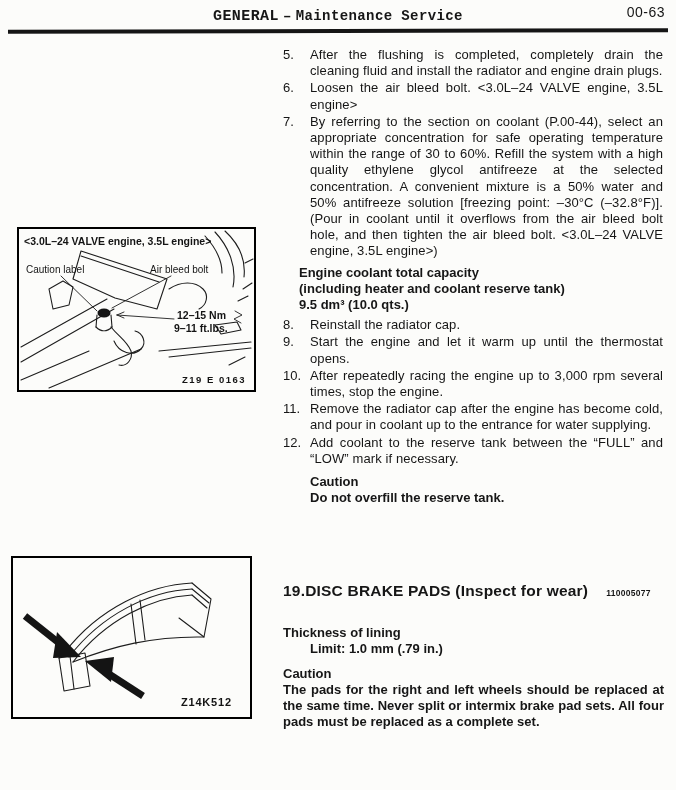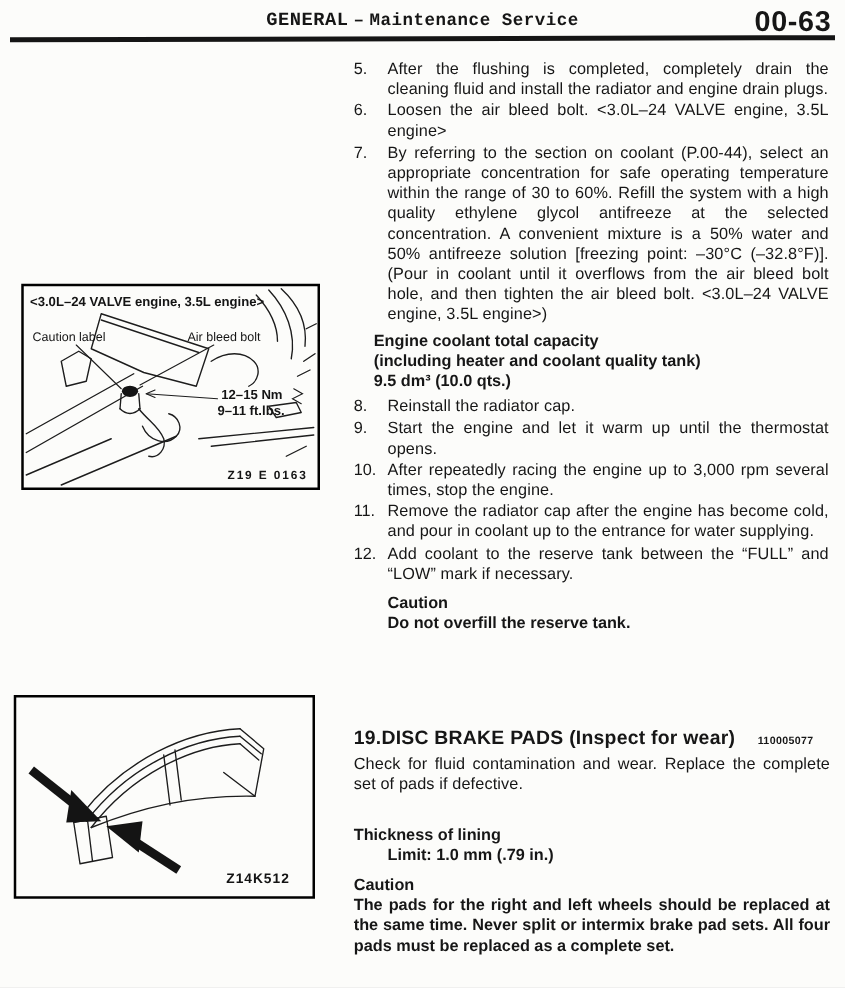--- a/index.html
+++ b/index.html
@@ -11,21 +11,21 @@
   }
   
   .hdr-title{
     position:absolute;top:7px;left:0;right:0;text-align:center;
     font-weight:700;letter-spacing:.4px;font-family:Liberation Mono, monospace;
   }
   .hdr-section{font-size:15px;}
   .hdr-dash{font-size:14px;padding:0 4px;}
   .hdr-sub{font-size:14px;}
   .hdr-pagenum{
-    position:absolute;top:4px;right:11px;font-size:23px;font-weight:700;letter-spacing:.5px;
+    position:absolute;top:4px;right:11px;font-size:14px;font-weight:400;letter-spacing:.5px;
   }
   .hdr-rule{
     position:absolute;top:29px;left:8px;width:660px;height:4px;background:#151515;
     transform:rotate(-.15deg);
   }
   
   .right-col{position:absolute;left:283px;top:47px;width:380px;font-size:13px;line-height:16.2px;}
   .step{display:flex;margin:0 0 1px 0;}
   .step-num{flex:none;width:27px;font-weight:400;}
   .step-txt{flex:1;text-align:justify;letter-spacing:.1px;}
@@ -75,21 +75,21 @@
       <span class="step-num">6.</span>
       <span class="step-txt">Loosen the air bleed bolt. &lt;3.0L–24 VALVE engine, 3.5L engine&gt;</span>
     </div>
     <div class="step">
       <span class="step-num">7.</span>
       <span class="step-txt">By referring to the section on coolant (P.00-44), select an appropriate concentration for safe operating temperature within the range of 30 to 60%. Refill the system with a high quality ethylene glycol antifreeze at the selected concentration. A convenient mixture is a 50% water and 50% antifreeze solution [freezing point: –30°C (–32.8°F)]. (Pour in coolant until it overflows from the air bleed bolt hole, and then tighten the air bleed bolt. &lt;3.0L–24 VALVE engine, 3.5L engine&gt;)</span>
     </div>
 
     <div class="spec-block">
       <div>Engine coolant total capacity</div>
-      <div>(including heater and coolant quality tank)</div>
+      <div>(including heater and coolant reserve tank)</div>
       <div class="spec-value">9.5 dm³ (10.0 qts.)</div>
     </div>
 
     <div class="step">
       <span class="step-num">8.</span>
       <span class="step-txt">Reinstall the radiator cap.</span>
     </div>
     <div class="step">
       <span class="step-num">9.</span>
       <span class="step-txt">Start the engine and let it warm up until the thermostat opens.</span>
@@ -167,21 +167,20 @@
       <text x="158" y="90" class="fig-label-bold">12–15 Nm</text>
       <text x="155" y="103" class="fig-label-bold">9–11 ft.lbs.</text>
       <text x="163" y="154" class="fig-code">Z19 E 0163</text>
     </svg>
   </div>
 
   <div class="lower-col">
     <div class="brk-heading">
       <span>19.DISC BRAKE PADS (Inspect for wear)</span><span class="brk-code">110005077</span>
     </div>
-    <div class="brk-intro">Check for fluid contamination and wear. Replace the complete set of pads if defective.</div>
     <div class="brk-spec-title">Thickness of lining</div>
     <div class="brk-spec-limit">Limit: 1.0 mm (.79 in.)</div>
     <div class="brk-caution-label">Caution</div>
     <div class="brk-caution-text">The pads for the right and left wheels should be replaced at the same time. Never split or intermix brake pad sets. All four pads must be replaced as a complete set.</div>
   </div>
 
   <div class="figure-box" id="fig-pad">
     <svg width="237" height="159" viewBox="0 0 237 159">
       <g class="fig-line" stroke-width="1.3">
 

